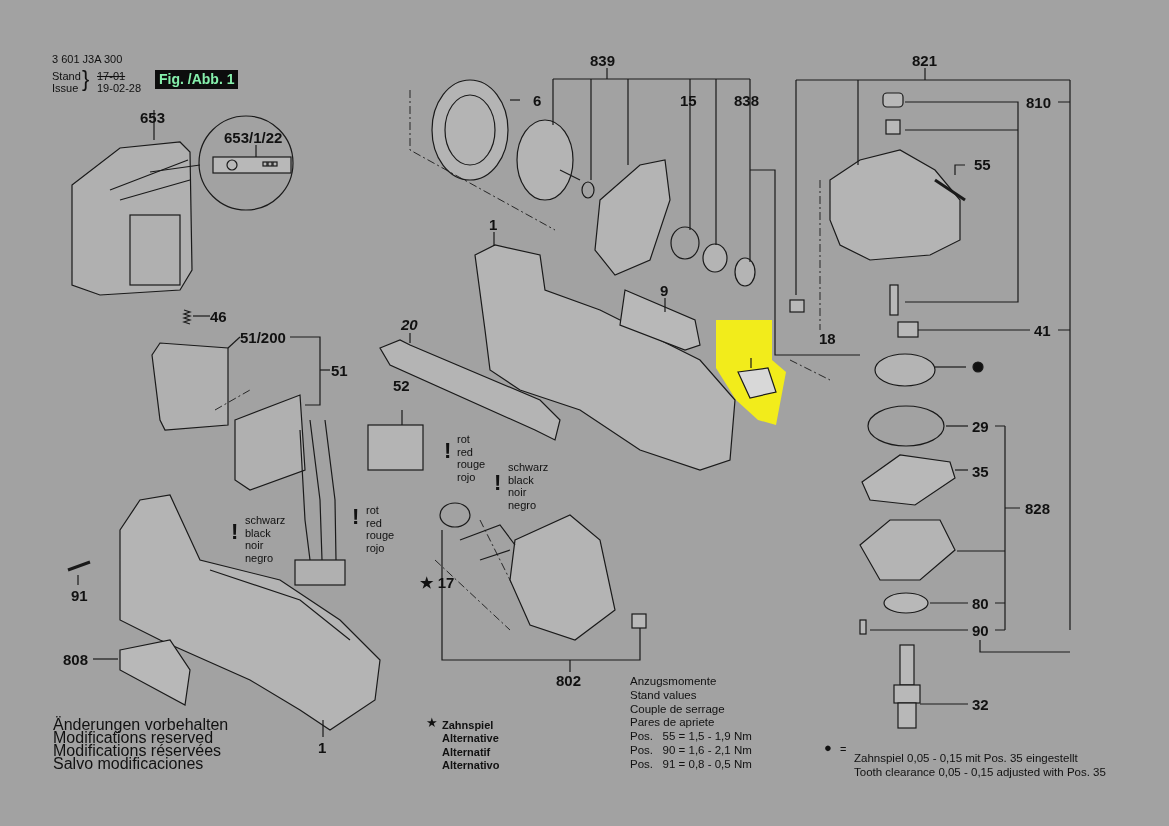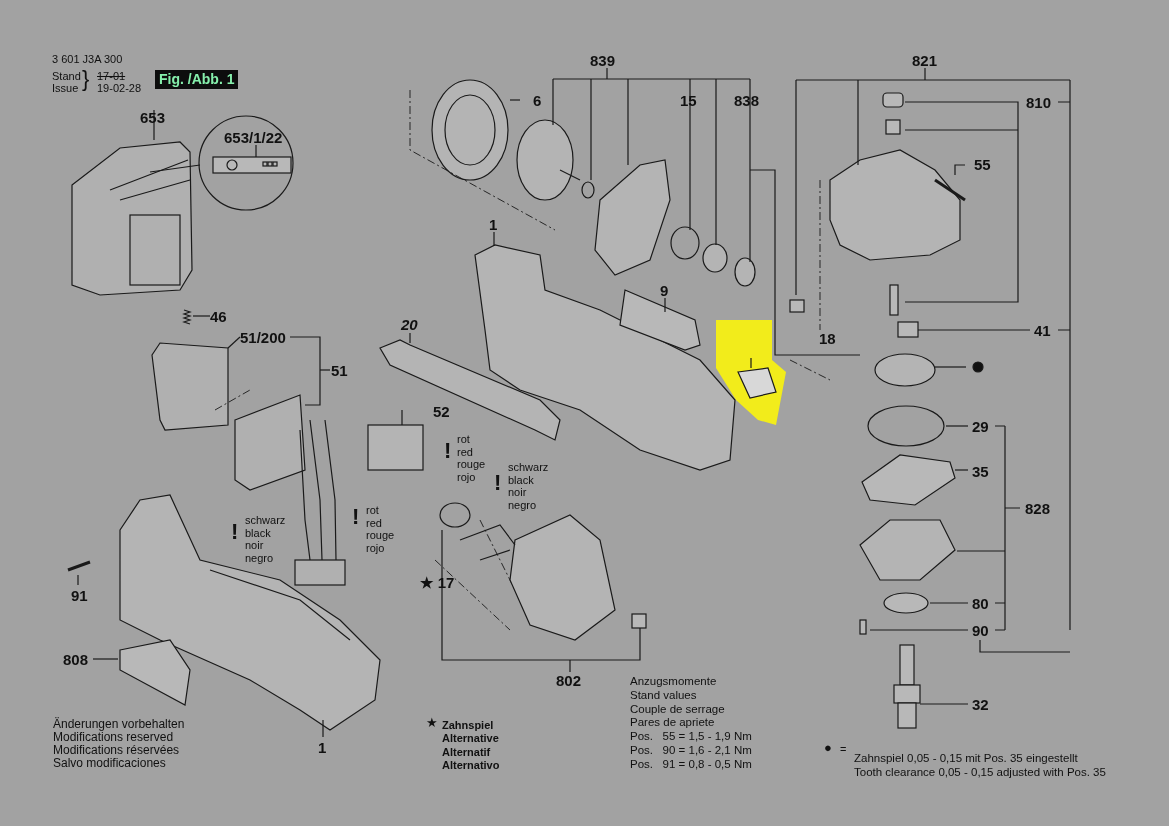--- a/index.html
+++ b/index.html
@@ -174,21 +174,21 @@
 <div class="lbl" style="left:140px;top:110px;">653</div>
 <div class="lbl" style="left:224px;top:130px;">653/1/22</div>
 <div class="lbl" style="left:210px;top:309px;">46</div>
 <div class="lbl" style="left:240px;top:330px;">51/200</div>
 <div class="lbl" style="left:331px;top:363px;">51</div>
 <div class="lbl" style="left:71px;top:588px;">91</div>
 <div class="lbl" style="left:63px;top:652px;">808</div>
 <div class="lbl" style="left:318px;top:740px;">1</div>
 <div class="lbl" style="left:489px;top:217px;">1</div>
 <div class="lbl" style="left:401px;top:317px;font-style:italic;">20</div>
-<div class="lbl" style="left:393px;top:404px;margin-left:40px;">52</div>
+<div class="lbl" style="left:393px;top:378px;">52</div>
 <div class="lbl" style="left:660px;top:283px;">9</div>
 <div class="lbl" style="left:533px;top:93px;">6</div>
 <div class="lbl" style="left:590px;top:53px;">839</div>
 <div class="lbl" style="left:680px;top:93px;">15</div>
 <div class="lbl" style="left:734px;top:93px;">838</div>
 <div class="lbl" style="left:782px;top:331px;margin-left:37px;">18</div>
 <div class="lbl" style="left:420px;top:537px;margin-top:38px;"><span>★</span> <span>17</span></div>
 <div class="lbl" style="left:556px;top:673px;">802</div>
 <div class="lbl" style="left:912px;top:53px;">821</div>
 <div class="lbl" style="left:1026px;top:95px;">810</div>
@@ -226,21 +226,21 @@
 </div>
 
 <div class="warn" style="left:494px;top:473px;">!</div>
 <div class="sm colors" style="left:508px;top:461px;">
   <div>schwarz</div>
   <div>black</div>
   <div>noir</div>
   <div>negro</div>
 </div>
 
-<div class="sm" style="left:53px;top:718px;font-size:12px;line-height:13px;">
+<div class="sm" style="left:53px;top:718px;font-size:16px;line-height:13px;">
   <div>Änderungen vorbehalten</div>
   <div>Modifications reserved</div>
   <div>Modifications réservées</div>
   <div>Salvo modificaciones</div>
 </div>
 
 <div class="sm" style="left:426px;top:717px;font-size:13px;">★</div>
 <div class="sm" style="left:442px;top:719px;font-weight:bold;font-size:11px;line-height:13.3px;">
   <div>Zahnspiel</div>
   <div>Alternative</div>

